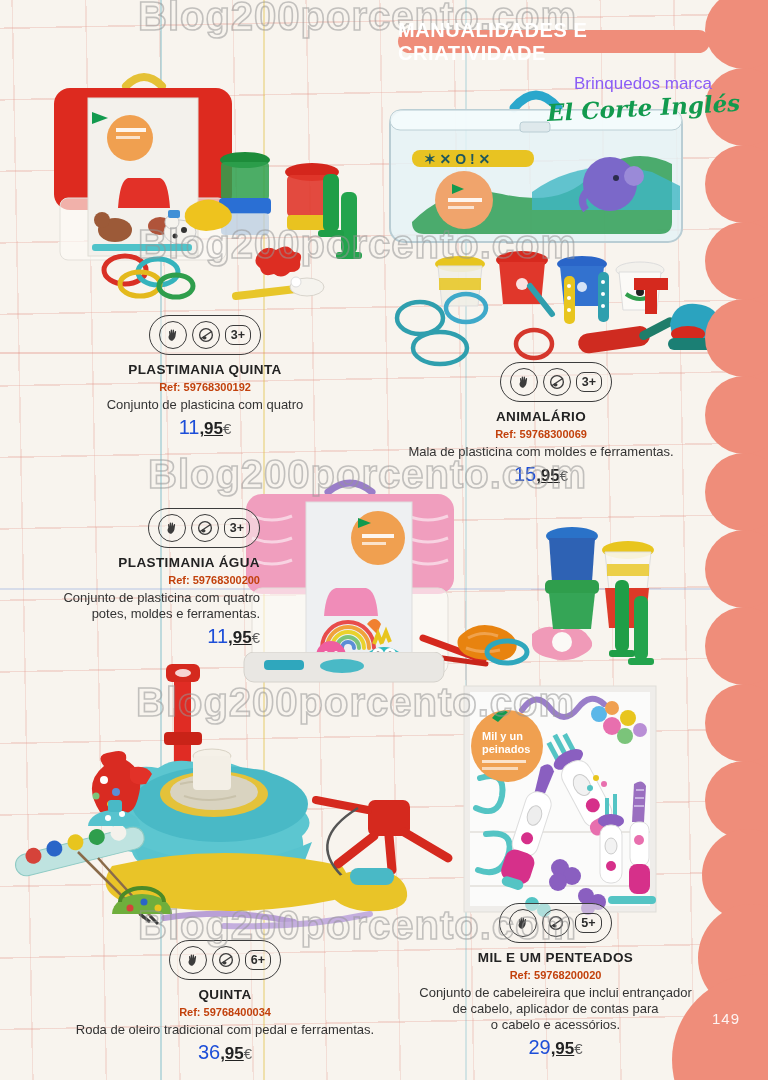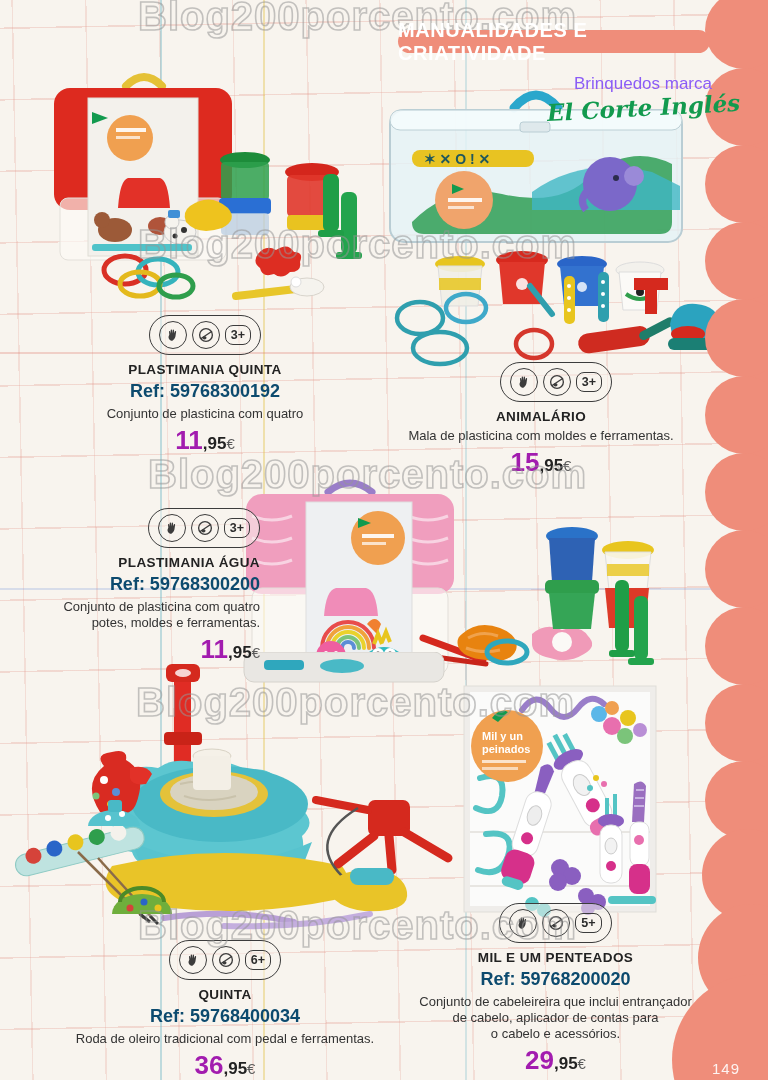--- a/index.html
+++ b/index.html
@@ -20,37 +20,37 @@
       pointer-events:none;}
   
   .banner{position:absolute;left:398px;top:30px;width:312px;height:23px;z-index:45;
     background:#ef8d7a;border-radius:17px;display:flex;align-items:center;justify-content:center;
     color:#fff;font-weight:bold;font-size:20px;letter-spacing:.6px;}
   .brandline{position:absolute;top:74px;right:56px;z-index:10;font-size:17px;color:#8b5cf6;}
   .brandlogo{position:absolute;top:94px;right:28px;z-index:10;font-family:"DejaVu Serif",serif;
     font-style:italic;font-weight:bold;font-size:23px;color:#129a4e;transform:rotate(-3deg);}
   
   .scallop{position:absolute;right:0;top:0;z-index:5;}
-  .pagenum{position:absolute;right:22px;top:1060px;width:40px;z-index:6;text-align:center;
+  .pagenum{position:absolute;right:22px;top:1010px;width:40px;z-index:6;text-align:center;
     color:rgba(255,255,255,.9);font-size:15px;letter-spacing:1px;}
   
   .ptext{position:absolute;z-index:10;text-align:center;}
   .ptext.right{text-align:right;}
   .badges{display:inline-flex;align-items:center;gap:5px;border:1.7px solid #3c3c3c;
     border-radius:22px;padding:5px 9px;background:rgba(248,244,238,.55);margin-bottom:7px;}
   .icn{width:26px;height:26px;border:1.7px solid #3c3c3c;border-radius:50%;
     display:flex;align-items:center;justify-content:center;}
   .age{border:1.7px solid #3c3c3c;border-radius:8px;padding:3px 5px;font-size:12.5px;
     font-weight:bold;color:#2c2c2c;line-height:1;}
   .pname{font-size:13.5px;font-weight:bold;letter-spacing:.4px;color:#222;}
-  .pref{font-size:18px;font-weight:bold;color:#0c4a6e;margin-top:4px;}
+  .pref{font-size:11px;font-weight:bold;color:#c2410c;margin-top:4px;}
   .pdesc{font-size:13px;line-height:16px;color:#333;margin-top:4px;}
   .price{margin-top:3px;}
-  .pi{font-size:26px;font-weight:bold;color:#a21caf;}
-  .pd{font-size:17px;font-weight:bold;color:#222;}
+  .pi{font-size:20px;font-weight:normal;color:#1d4ed8;}
+  .pd{font-size:17px;font-weight:bold;color:#222;text-decoration:underline;}
   .pc{font-size:15px;color:#5a5a5a;}
   .photo{position:absolute;z-index:2;}
   .shift-r{margin-left:30px;}
 </style>
 </head>
 <body>
 
 <div class="page">
 
   <div class="grid-layer"></div>
@@ -389,20 +389,21 @@
       <span class="icn">
             <svg width="18" height="18" viewBox="0 0 24 24">
               <circle cx="12" cy="12" r="8.5" fill="none" stroke="#3c3c3c" stroke-width="1.8"></circle>
               <path d="M5 17 L20 7" stroke="#3c3c3c" stroke-width="1.8"></path>
               <path d="M7.5 14.5c1.6-1.2 4.2-1 5 .6.7 1.5-.7 2.9-2.6 2.8-1.9-.1-3.2-2.2-2.4-3.4z" fill="#3c3c3c"></path>
             </svg>
           </span>
       <span class="age">3+</span>
     </span></div>
     <div class="pname">ANIMALÁRIO</div>
+    <div class="pref">Ref: 59768300069</div>
     <div class="pdesc">
       <div>Mala de plasticina com moldes e ferramentas.</div>
     </div>
     <div class="price"><span class="pi">15</span><span class="pd">,95</span><span class="pc">€</span></div>
   </div>
 
   <div class="ptext right" style="left:15px;top:508px;width:245px;">
     <div><span class="badges">
       <span class="icn">
             <svg width="18" height="18" viewBox="0 0 24 24">

